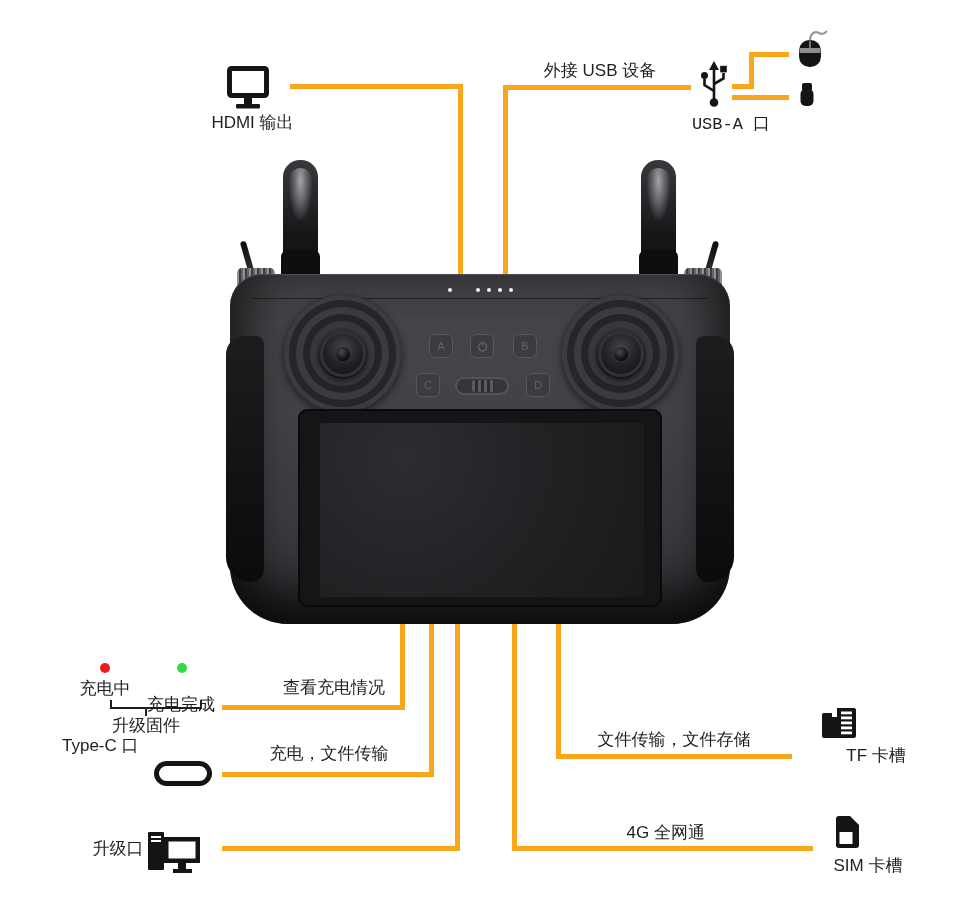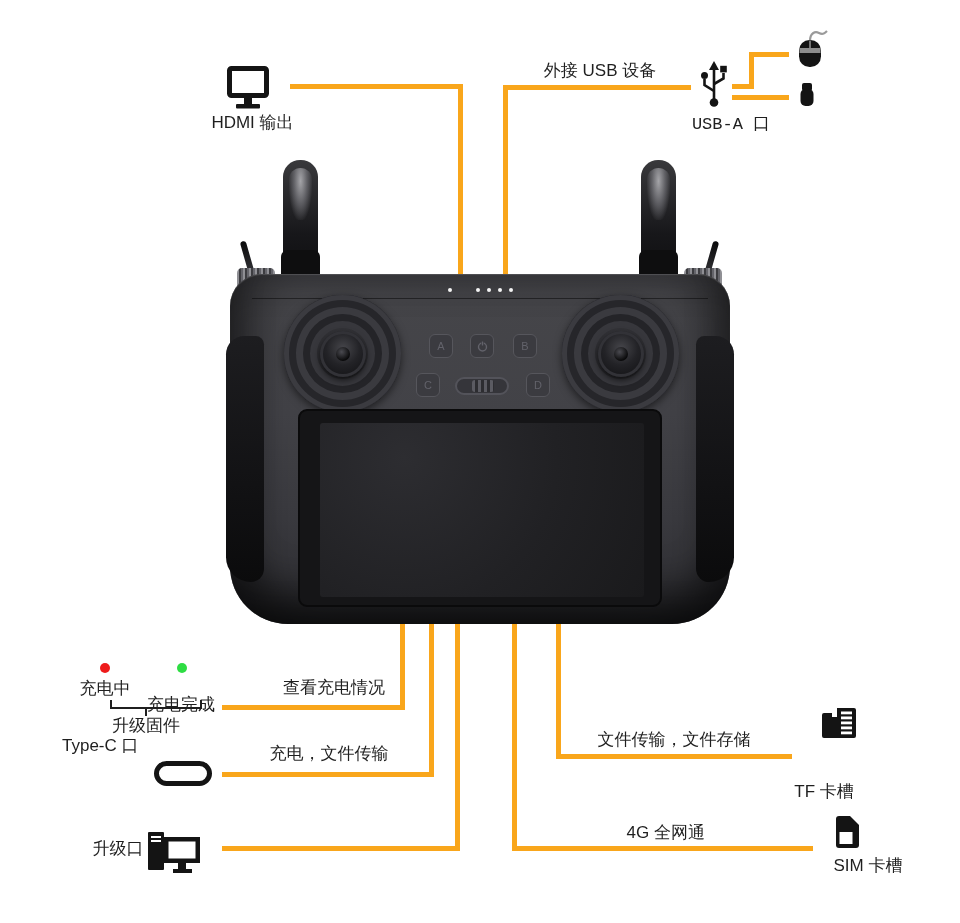--- a/index.html
+++ b/index.html
@@ -218,21 +218,21 @@
   <div class="icon" style="left:820px;top:706px;">
     <svg width="37" height="34" viewBox="0 0 37 34">
       <path d="M2,9 Q2,7 4,7 H12 V11 H17 V2 H34 Q36,2 36,4 V30 Q36,32 34,32 H4 Q2,32 2,30 Z" fill="#141414"></path>
       <rect x="21" y="5.5" width="11" height="2.8" fill="#ffffff"></rect>
       <rect x="21" y="10.5" width="11" height="2.8" fill="#ffffff"></rect>
       <rect x="21" y="15.5" width="11" height="2.8" fill="#ffffff"></rect>
       <rect x="21" y="20.5" width="11" height="2.8" fill="#ffffff"></rect>
       <rect x="21" y="25.5" width="11" height="2.8" fill="#ffffff"></rect>
     </svg>
   </div>
-  <div class="t tc" style="left:792px;top:746px;width:64px;margin-top:36px;">TF 卡槽</div>
+  <div class="t tc" style="left:844px;top:746px;width:64px;">TF 卡槽</div>
 
   <div class="t tc" style="left:617px;top:823px;width:88px;text-align:right;">4G 全网通</div>
   <div class="icon" style="left:836px;top:816px;">
     <svg width="23" height="32" viewBox="0 0 23 32">
       <path d="M0,3 A3,3 0 0 1 3,0 H14 L23,9 V29 A3,3 0 0 1 20,32 H3 A3,3 0 0 1 0,29 Z" fill="#141414"></path>
       <rect x="3.5" y="16" width="13" height="12" fill="#ffffff"></rect>
     </svg>
   </div>
   <div class="t tc" style="left:812px;top:856px;width:78px;margin-left:17px;">SIM 卡槽</div>
 

